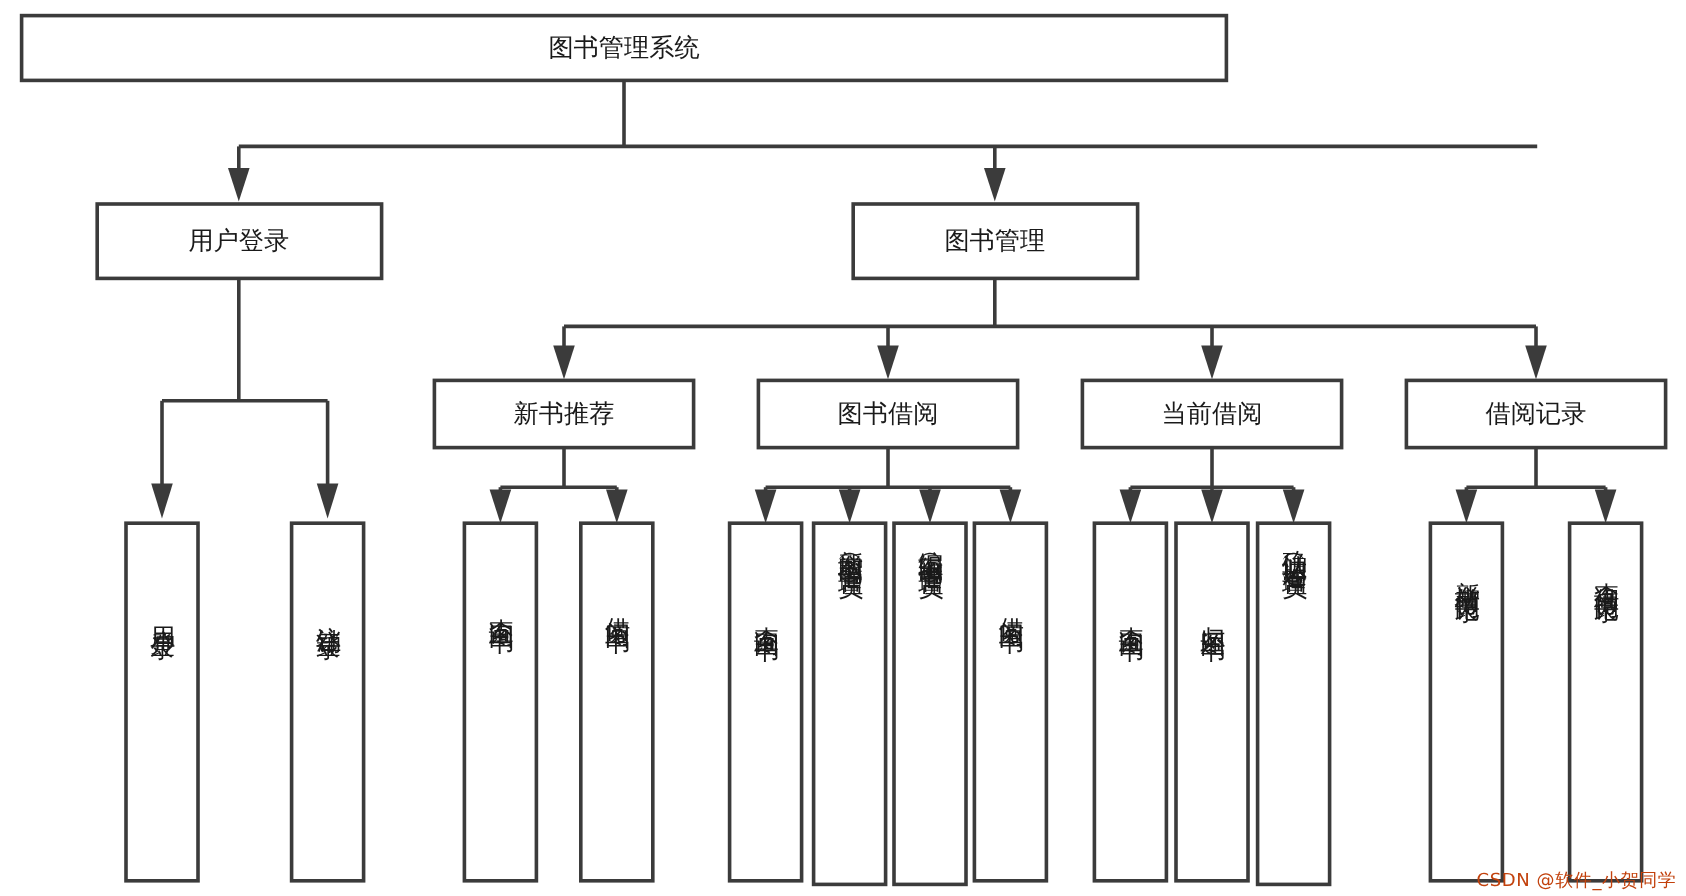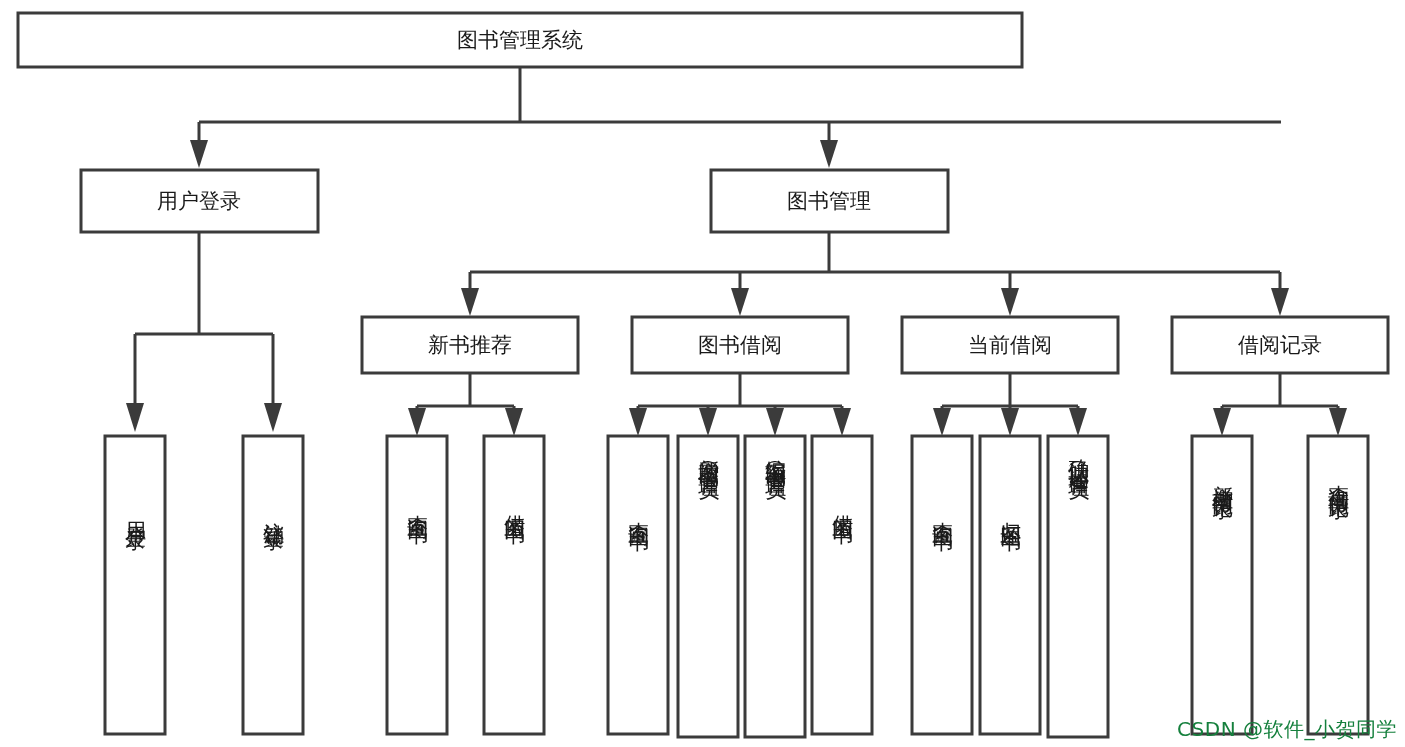--- a/index.html
+++ b/index.html
@@ -62,22 +62,22 @@
     line-height: 1.12;
     letter-spacing: 3px;
     color: #1a1a1a;
     white-space: nowrap;
   }
   .watermark {
     position: absolute;
     right: 8px;
     bottom: 4px;
     font-family: "DejaVu Sans", "Liberation Sans", sans-serif;
-    font-size: 20px;
-    color: #15803d;
+    font-size: 15px;
+    color: #c2410c;
     letter-spacing: 0.5px;
     white-space: nowrap;
   }
 </style>
 </head>
 <body>
 
 <div id="diagram-root">
 
   <svg id="flow-svg" viewBox="0 0 1405 747">

